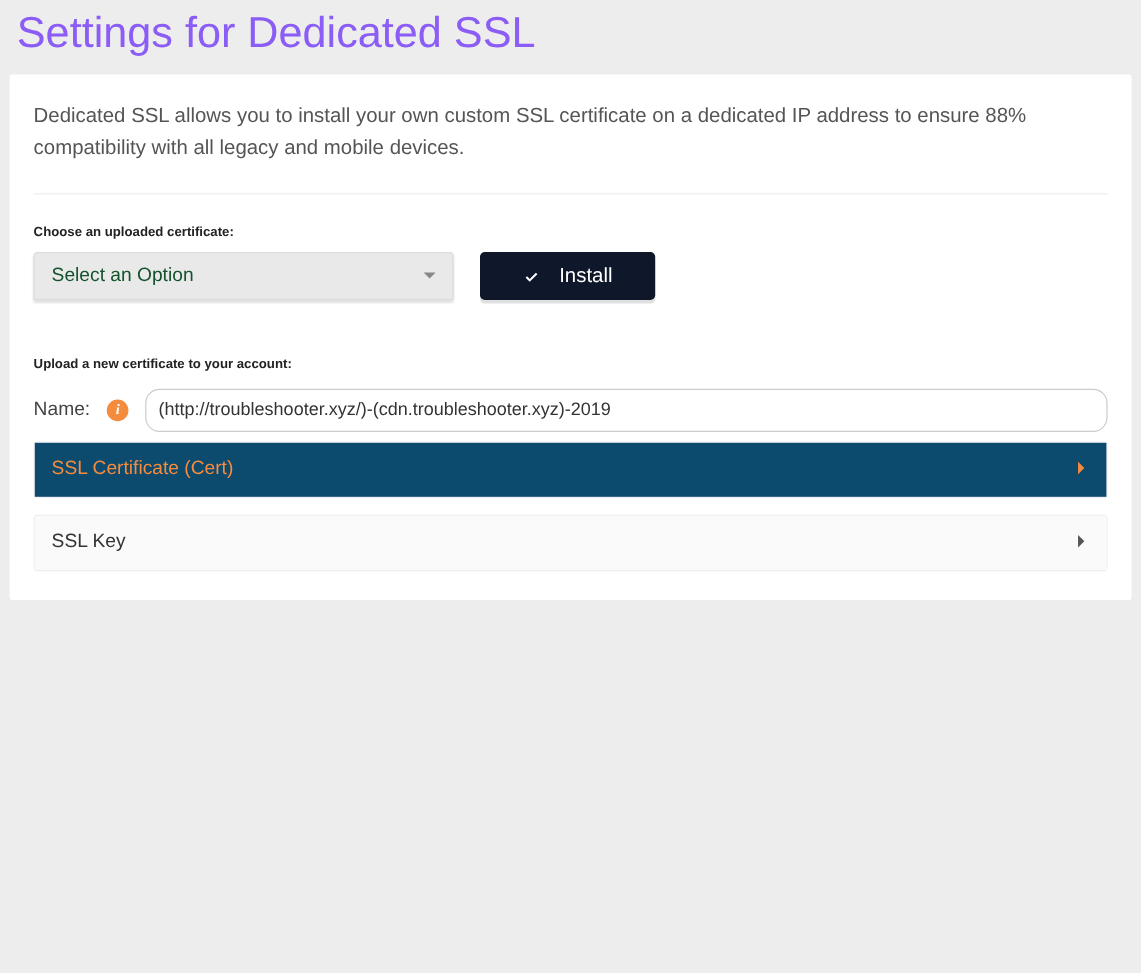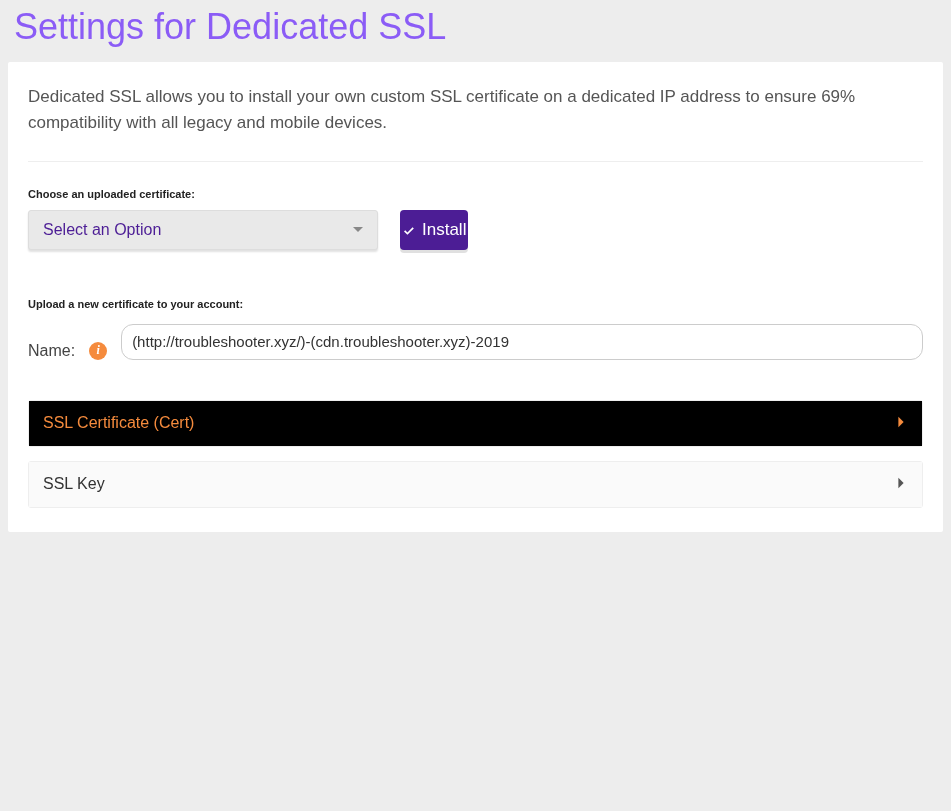--- a/index.html
+++ b/index.html
@@ -49,56 +49,56 @@
   }
   .select-btn {
     width: 100%;
     height: 40px;
     background: #e9e9e9;
     border: 1px solid #ddd;
     border-radius: 3px;
     box-shadow: 0 2px 2px rgba(0,0,0,0.12);
     padding: 0 14px;
     font-size: 16px;
-    color: #4c1d95;
+    color: #14532d;
     display: flex;
     align-items: center;
     justify-content: space-between;
     cursor: pointer;
   }
   .caret-down {
     width: 0; height: 0;
     border-left: 5px solid transparent;
     border-right: 5px solid transparent;
     border-top: 5px solid #888;
   }
   .btn-install {
     height: 40px;
-    padding: 0 2px;
-    background: #4c1d95;
+    padding: 0 36px;
+    background: #0f172a;
     color: #fff;
     font-size: 17px;
     font-weight: 500;
     border: none;
     border-radius: 4px;
     box-shadow: 0 3px 0 rgba(0,0,0,0.12);
     display: inline-flex;
     align-items: center;
-    gap: 6px;
+    gap: 16px;
     cursor: pointer;
   }
   .check-icon {
     display:inline-block;
     width:14px; height:14px;
   }
   .field-row {
     display: flex;
-    align-items: flex-end;
+    align-items: center;
     gap: 14px;
-    margin: 14px 0 40px 0;
+    margin: 14px 0 8px 0;
   }
   .field-label {
     font-size: 16px;
     color: #444;
   }
   .info-icon {
     width: 18px; height: 18px;
     border-radius: 50%;
     background: #f58b3d;
     color: #fff;
@@ -128,21 +128,21 @@
     display: flex;
     align-items: center;
     justify-content: space-between;
     padding: 12px 14px;
     font-size: 16px;
     cursor: pointer;
     background: #fafafa;
   }
   .accordion-header.active {
     color: #f58b3d;
-    background: #000000;
+    background: #0c4a6e;
   }
   .accordion-header .chev {
     font-size: 18px;
   }
   .accordion-header.active .chev { color: #f58b3d; }
   .accordion-header.inactive .chev { color: #555; }
   .cert-box-wrap {
     position: relative;
     margin-bottom: 22px;
   }
@@ -187,21 +187,21 @@
   }
 </style>
 </head>
 <body>
 
 <div class="page">
   <h1 class="page-title">Settings for Dedicated SSL</h1>
 
   <div class="card">
 
-    <p class="intro">Dedicated SSL allows you to install your own custom SSL certificate on a dedicated IP address to ensure 69% compatibility with all legacy and mobile devices.</p>
+    <p class="intro">Dedicated SSL allows you to install your own custom SSL certificate on a dedicated IP address to ensure 88% compatibility with all legacy and mobile devices.</p>
 
     <div class="section-label">Choose an uploaded certificate:</div>
     <div class="choose-row">
       <div class="select-wrap">
         <div class="select-btn">
           <span>Select an Option</span>
           <span class="caret-down"></span>
         </div>
       </div>
       <button class="btn-install">

